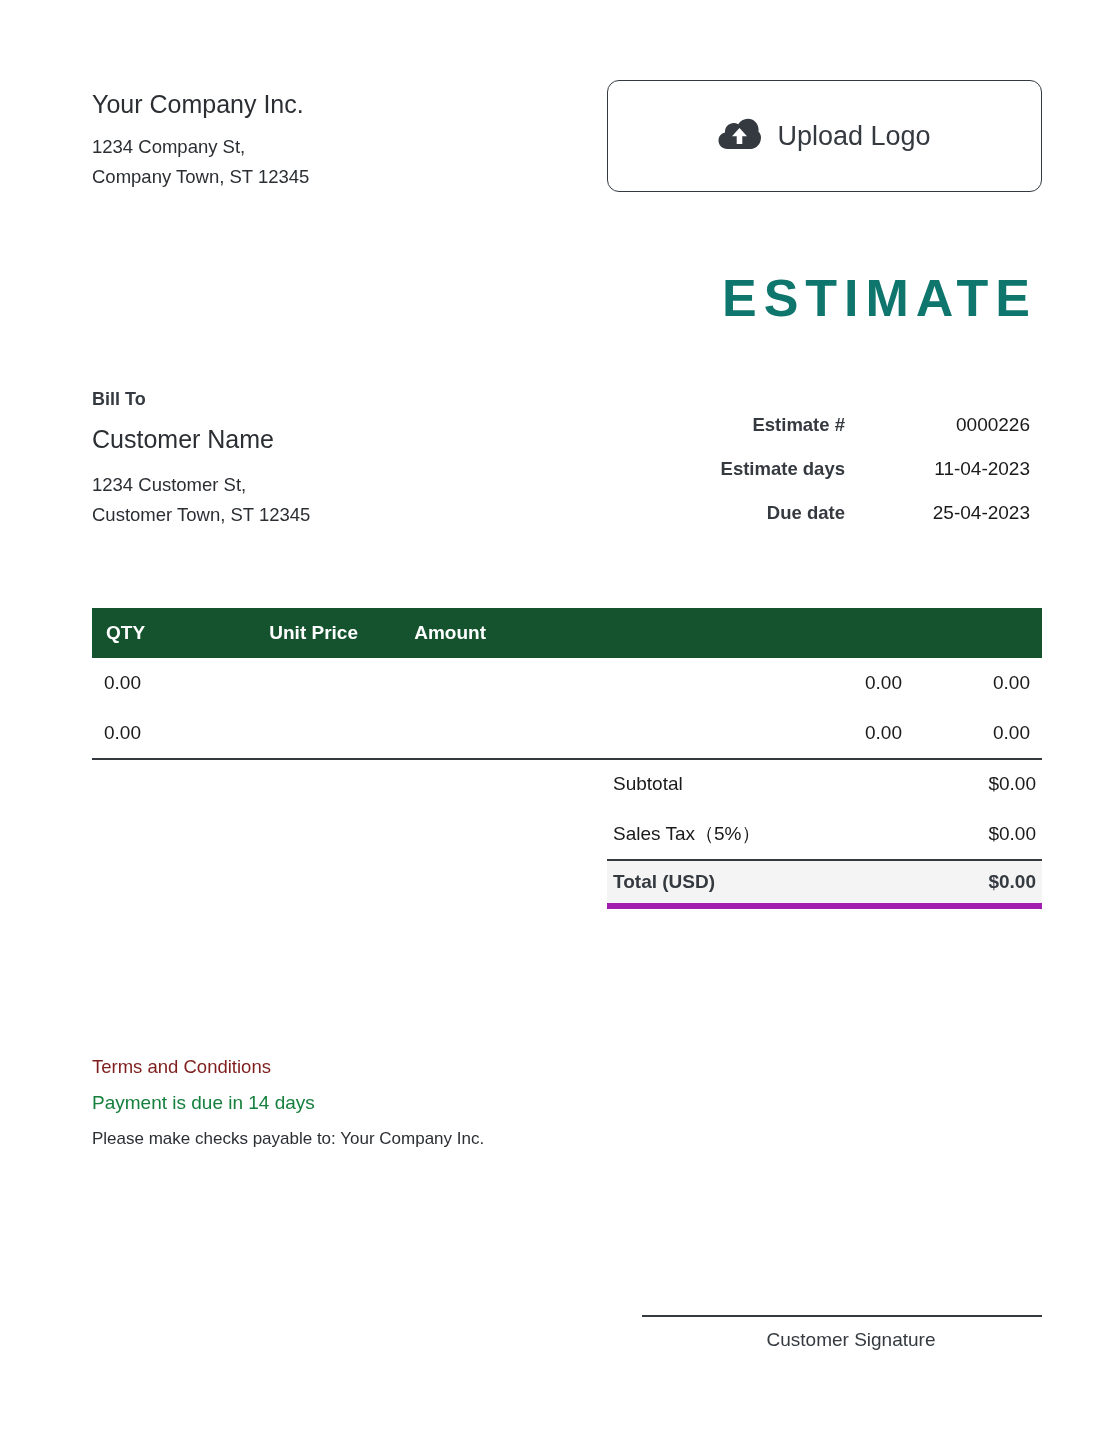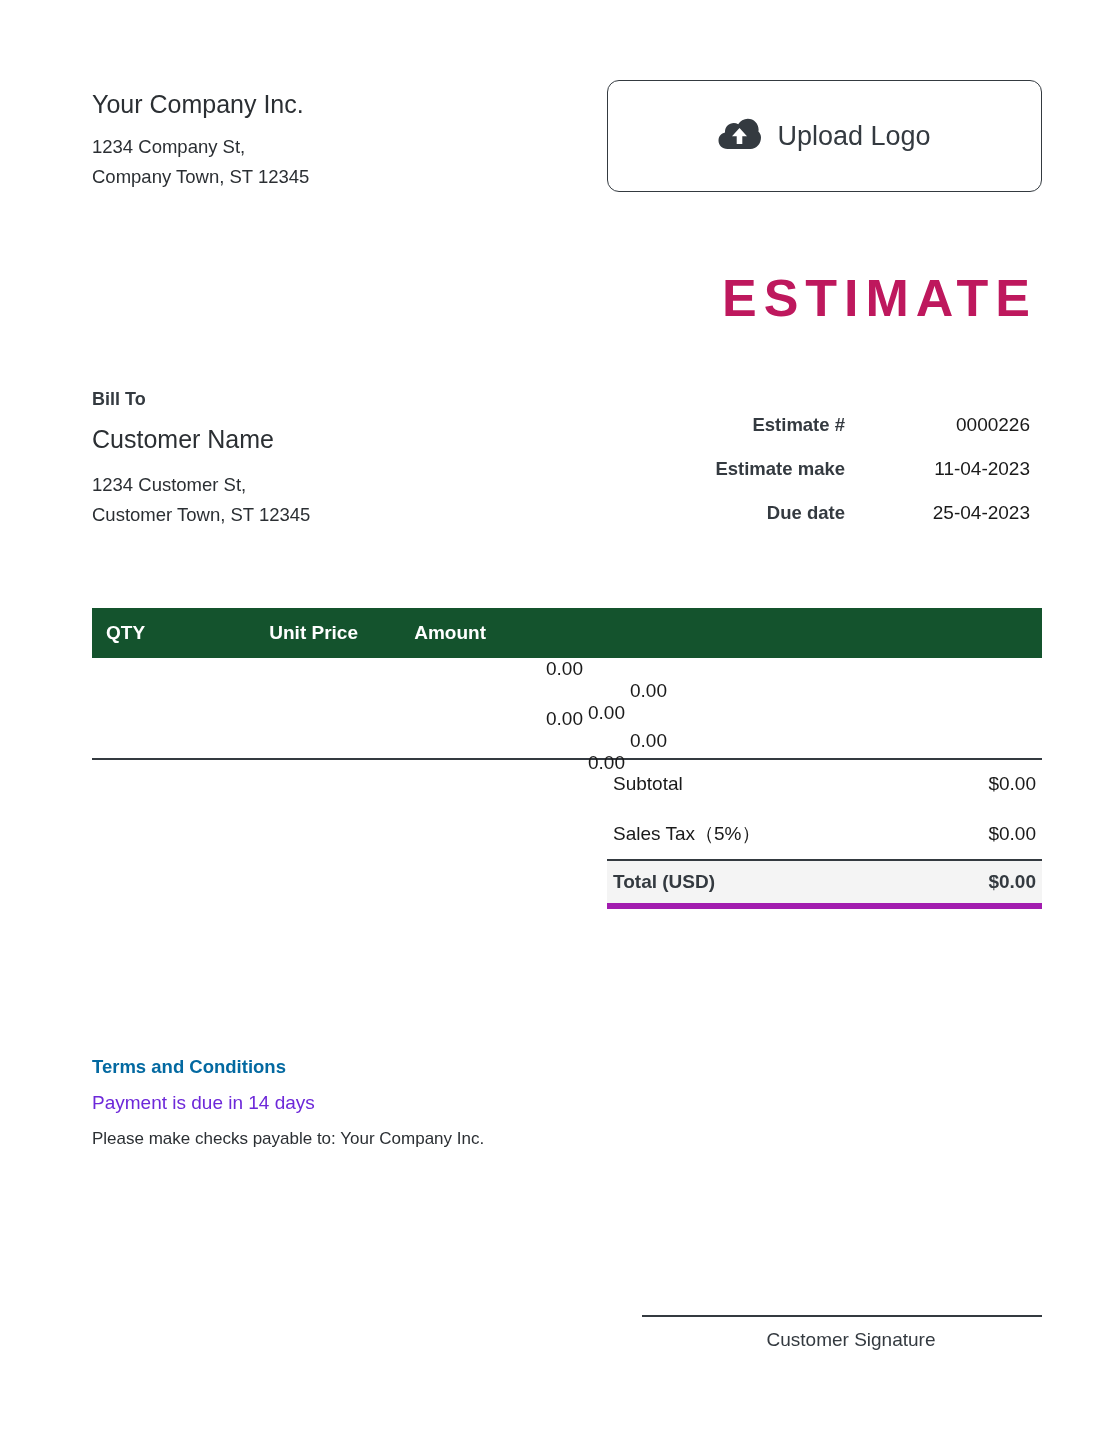--- a/index.html
+++ b/index.html
@@ -12,52 +12,52 @@
     .company-name { left: 80px; top: 90px; font-size: 25px; color: #2b2f33; }
     .company-addr { left: 80px; top: 132px; font-size: 18.5px; line-height: 30px; color: #2b2f33; }
 
     
     .upload-box { left: 595px; top: 80px; width: 435px; height: 112px; border: 1px solid #343a40; border-radius: 12px;
       display: flex; align-items: center; justify-content: center; gap: 16px; cursor: pointer; }
     .upload-box svg { width: 43px; height: 32px; }
     .upload-label { font-size: 27px; color: #343a40; }
 
     
-    .doc-title { right: 80px; top: 268px; font-size: 52px; font-weight: bold; letter-spacing: 7px; color: #be185d; text-align: right; margin-right: -7px; }
+    .doc-title { right: 80px; top: 268px; font-size: 52px; font-weight: bold; letter-spacing: 7px; color: #0f766e; text-align: right; margin-right: -7px; }
 
     
     .billto-label { left: 80px; top: 389px; font-size: 18px; font-weight: bold; color: #343a40; }
     .customer-name { left: 80px; top: 425px; font-size: 25px; color: #2b2f33; }
     .customer-addr { left: 80px; top: 470px; font-size: 18.5px; line-height: 30px; color: #2b2f33; }
 
     
     .meta { right: 80px; top: 414px; width: 400px; }
     .meta-row { display: flex; justify-content: flex-end; height: 44px; align-items: flex-start; }
     .meta-label { font-size: 18.5px; font-weight: bold; color: #343a40; text-align: right; width: 210px; }
     .meta-value { font-size: 19px; color: #1a1a1a; text-align: right; width: 185px; }
 
     
     .items { left: 80px; top: 608px; width: 950px; }
     .thead { height: 50px; background: #14532d; display: flex; align-items: center; color: #ffffff; font-weight: bold; font-size: 19px; }
-    .trow { height: 50px; display: flex; align-items: center; font-size: 19px; color: #1a1a1a; flex-direction: column; }
+    .trow { height: 50px; display: flex; align-items: center; font-size: 19px; color: #1a1a1a; }
     .col-qty { width: 66px; padding-left: 12px; }
     .thead .col-qty { padding-left: 14px; }
     .col-desc { flex: 1; }
     .col-price { width: 200px; text-align: right; }
     .col-amount { width: 140px; text-align: right; padding-right: 12px; }
     .items-bottom { height: 0; border-top: 2px solid #343a40; }
 
     
     .totals { left: 595px; top: 759px; width: 435px; }
     .tot-row { height: 50px; display: flex; align-items: center; justify-content: space-between; padding: 0 6px; font-size: 19px; color: #1a1a1a; }
     .tot-row.grand { background: #f4f4f4; border-top: 2px solid #343a40; border-bottom: 6px solid #a21caf; font-weight: bold; color: #343a40; height: 50px; }
 
     
-    .terms-title { left: 80px; top: 1056px; font-size: 18.5px; font-weight: bold; color: #0369a1; text-align: right; }
-    .terms-line1 { left: 80px; top: 1092px; font-size: 19px; color: #6d28d9; }
+    .terms-title { left: 80px; top: 1056px; font-size: 18.5px; font-weight: normal; color: #7f1d1d; text-align: right; }
+    .terms-line1 { left: 80px; top: 1092px; font-size: 19px; color: #15803d; }
     .terms-line2 { left: 80px; top: 1129px; font-size: 17px; color: #2b2f33; }
 
     
     .sig-line { left: 630px; top: 1315px; width: 400px; border-top: 2px solid #343a40; }
     .sig-label { left: 630px; top: 1329px; width: 418px; text-align: center; font-size: 19px; color: #343a40; }
   </style>
 </head>
 <body>
 
 <div class="abs company-name">Your Company Inc.</div>
@@ -84,21 +84,21 @@
   <div>1234 Customer St,</div>
   <div>Customer Town, ST 12345</div>
 </div>
 
 <div class="abs meta">
   <div class="meta-row">
     <div class="meta-label">Estimate #</div>
     <div class="meta-value">0000226</div>
   </div>
   <div class="meta-row">
-    <div class="meta-label">Estimate make</div>
+    <div class="meta-label">Estimate days</div>
     <div class="meta-value">11-04-2023</div>
   </div>
   <div class="meta-row">
     <div class="meta-label">Due date</div>
     <div class="meta-value">25-04-2023</div>
   </div>
 </div>
 
 <div class="abs items">
   <div class="thead">

